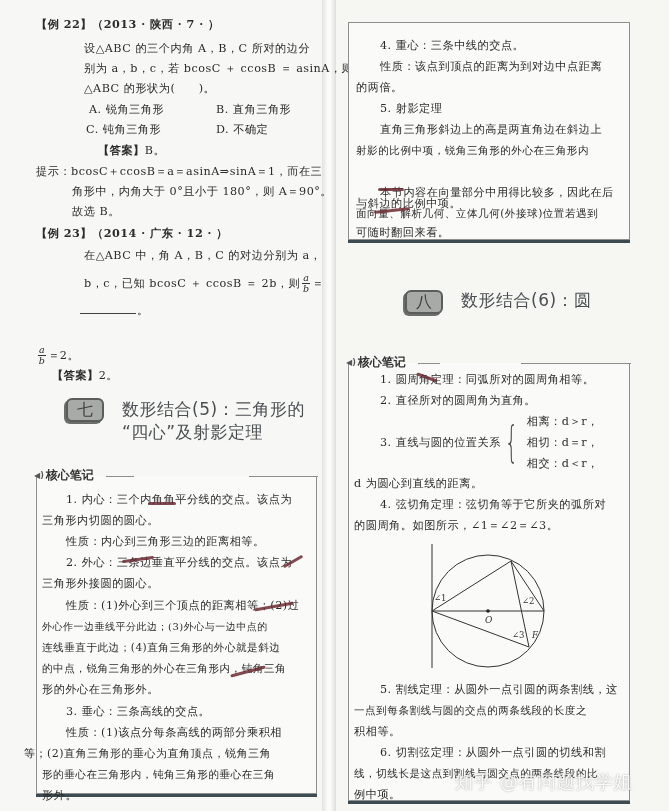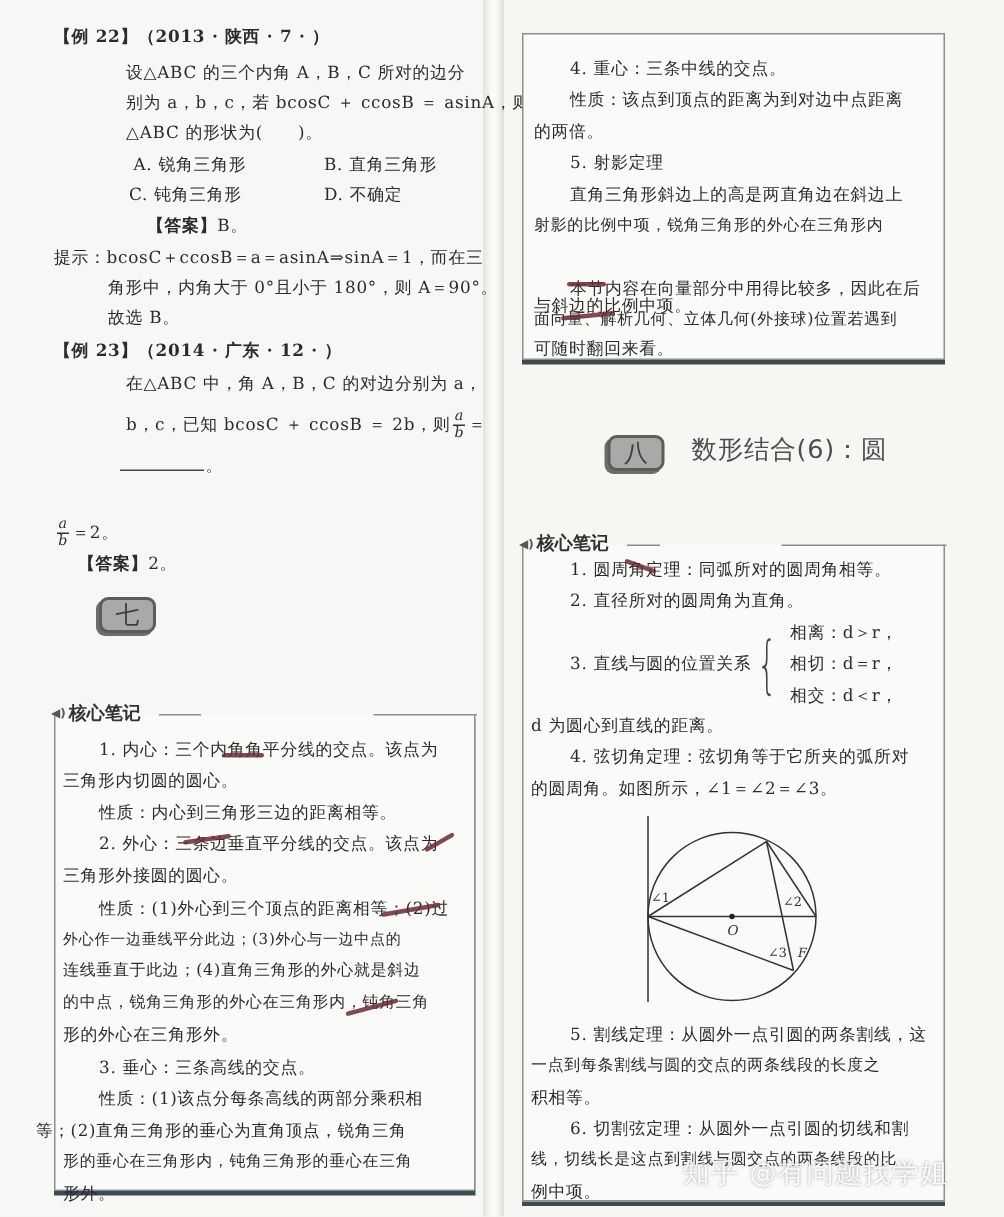--- a/index.html
+++ b/index.html
@@ -97,20 +97,24 @@
 </div>
 <div class="blank-line" style="left:80px;top:313px;"></div>
 <div class="ln" style="left:137px;top:303px;">。</div>
 <div class="ln" style="left:52px;top:322px;margin-top:46px;"><span class="bold">【答案】</span><span>2。</span></div>
 <div class="ln" style="left:36px;top:345px;">
   <span class="frac"><span class="num">a</span><span>b</span></span><span>＝2。</span>
 </div>
 
 <div class="section-title" style="left:66px;top:398px;">
   <div class="badge">七</div>
+  <div class="title-text">
+    <div>数形结合(5)：三角形的</div>
+    <div>“四心”及射影定理</div>
+  </div>
 </div>
 
 <div class="note-box" style="left:36px;top:476px;width:281px;height:318px;">
   <div class="note-line-rule" style="left:0;top:0;width:2px;"></div>
   <div class="note-line-rule" style="left:212px;top:0;width:69px;"></div>
 </div>
 <div class="note-header" style="left:34px;top:467px;">
   <span class="speaker">◀)</span>
     <span>核心笔记</span>
 </div>

